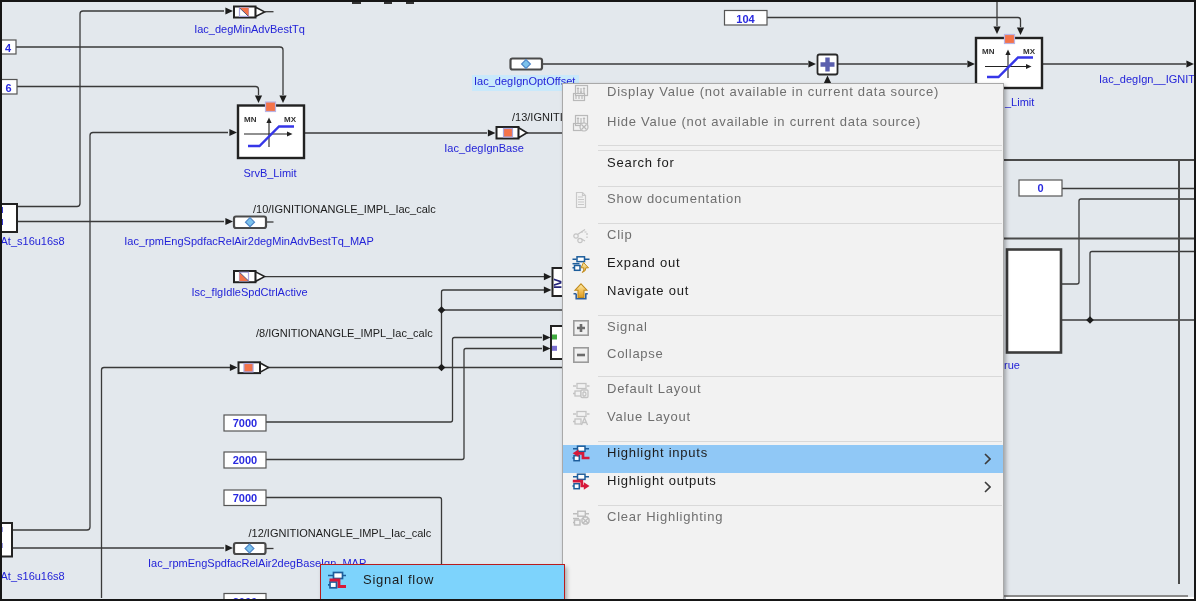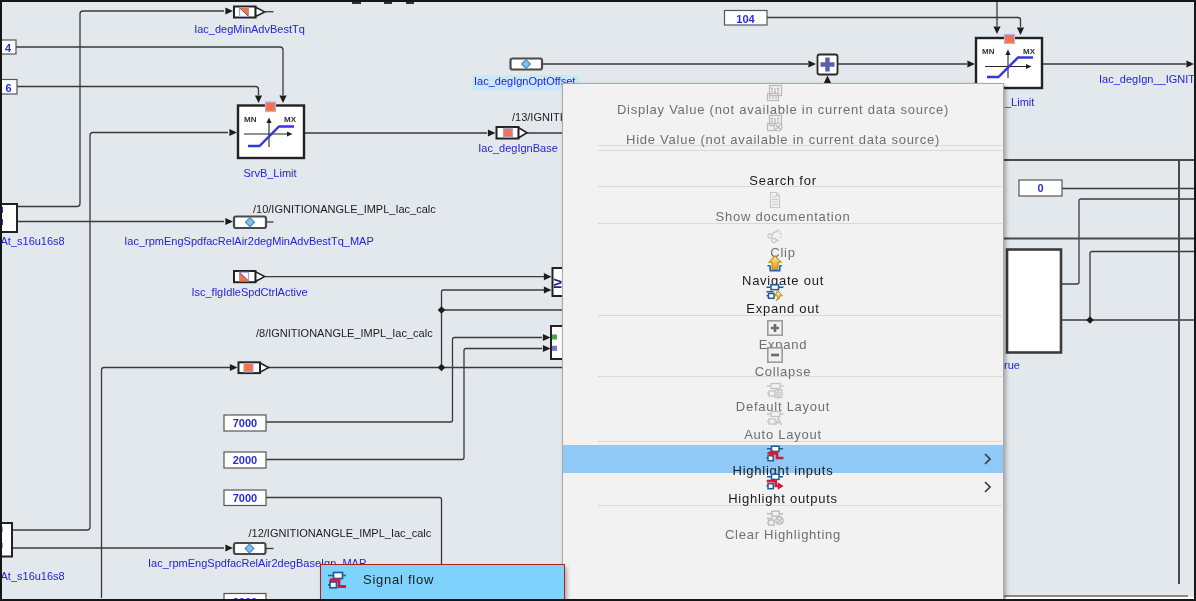--- a/index.html
+++ b/index.html
@@ -5,21 +5,21 @@
   html,body{margin:0;padding:0;}
   #stage{position:relative;width:1196px;height:601px;overflow:hidden;background:#e3e8ed;
     font-family:"Liberation Sans",sans-serif;}
   .lbl{position:absolute;font-size:11px;white-space:nowrap;line-height:11px;}
   .blue{color:#2323d8;}
   .blk{color:#1c1c1c;}
   .cn{position:absolute;font-size:11px;font-weight:bold;color:#2a2ae0;text-align:center;line-height:11px;}
   
   #menu{position:absolute;left:562px;top:83px;width:442px;height:518px;background:#f2f2f2;
     border:1px solid #a9a9a9;box-shadow:2px 2px 4px rgba(0,0,0,0.30);z-index:10;box-sizing:border-box;}
-  .mi{display:flex;align-items:center;height:27.8px;position:relative;flex-direction:column;}
+  .mi{display:flex;align-items:flex-start;height:27.8px;position:relative;padding-left:9px;}
   .mi .ic{width:18px;height:18px;margin-right:17px;flex:none;position:relative;}
   .mi .tx{font-size:13px;letter-spacing:0.75px;color:#1b1b1b;}
   .mi.dis .tx{color:#6f6f6f;}
   .mi.hl{background:#90c8f6;}
   .mi.sm{height:26.7px;}
   .mi:first-child{height:29.8px;}
   .msep{height:0;border-top:1px solid #d9d9d9;margin:3.75px 1px 3.75px 35px;}
   .sub{position:absolute;left:9px;top:7px;width:7px;height:12px;}
   
   #smenu{position:absolute;left:320px;top:531px;width:243px;height:58px;background:#7dd3fc;
@@ -237,21 +237,21 @@
 <div class="lbl blue" style="left:249.5px;top:287.4px;transform:translateX(-50%);">Isc_flgIdleSpdCtrlActive</div>
 <div class="lbl blk" style="left:256px;top:328px;">/8/IGNITIONANGLE_IMPL_Iac_calc</div>
 <div class="lbl blk" style="left:248.5px;top:527.6px;">/12/IGNITIONANGLE_IMPL_Iac_calc</div>
 <div class="lbl blue" style="left:148px;top:558px;">Iac_rpmEngSpdfacRelAir2degBaseIgn_MAP</div>
 <div class="lbl blue" style="left:-5px;top:570.9px;">cAt_s16u16s8</div>
 <div class="lbl blue" style="left:474px;top:75.6px;">Iac_degIgnOptOffset</div>
 <div class="lbl blk" style="left:512px;top:111.8px;">/13/IGNITIONANGLE_IMPL_Iac_calc</div>
 <div class="lbl blue" style="left:1099px;top:73.5px;">Iac_degIgn__IGNITIONANGLE_IMPL_Iac_calc</div>
 <div class="lbl blue" style="left:1005px;top:97.4px;">_Limit</div>
 <div class="lbl blue" style="left:1001px;top:360.2px;">true</div>
-<div class="lbl blue" style="left:518px;top:143.2px;transform:translateX(-50%);">Iac_degIgnBase</div>
+<div class="lbl blue" style="left:484px;top:143.2px;transform:translateX(-50%);">Iac_degIgnBase</div>
 
 <div class="cn" style="left:0px;top:43px;width:16px;">4</div>
 <div class="cn" style="left:0px;top:83px;width:17px;">6</div>
 <div class="cn" style="left:224px;top:418px;width:42px;">7000</div>
 <div class="cn" style="left:224px;top:455px;width:42px;">2000</div>
 <div class="cn" style="left:224px;top:493px;width:42px;">7000</div>
 <div class="cn" style="left:224px;top:597px;width:42px;">2000</div>
 <div class="cn" style="left:724px;top:13.5px;width:43px;">104</div>
 <div class="cn" style="left:1019px;top:183px;width:43px;">0</div>
 
@@ -315,36 +315,20 @@
     <svg width="18" height="18" viewBox="0 0 18 18">
             <g stroke="#c4c4c4" fill="none" stroke-width="1.2">
               <circle cx="4" cy="9" r="2.2"></circle>
               <circle cx="8" cy="13.5" r="2.2"></circle>
               <path d="M5.5,7.5 L13,2.5 M9.5,12 L13,14"></path>
               <path d="M9,5 h6 v6" stroke-dasharray="2 1.5"></path>
             </g>
           </svg>
   </span>
         <span class="tx">Clip</span>
-      </div>
-  <div class="mi">
-        <span class="ic">
-    <svg width="18" height="18" viewBox="0 0 18 18">
-            <defs>
-              <linearGradient id="gold" x1="0" y1="0" x2="0" y2="1">
-                <stop offset="0" stop-color="#fdf0b2"></stop>
-                <stop offset="0.6" stop-color="#f0b84a"></stop>
-                <stop offset="1" stop-color="#d99a23"></stop>
-              </linearGradient>
-            </defs>
-            <path d="M4.2,10.8 h-2.7 M15.8,10.8 h-2.5 M4.2,10.8 v5 h9.6 v-5" fill="none" stroke="#2e5f9e" stroke-width="1.6"></path>
-            <path d="M9,0.8 l6,6.4 h-3 v7.3 h-6 V7.2 H3 z" fill="url(#gold)" stroke="#c08a1c" stroke-width="1.1"></path>
-          </svg>
-  </span>
-        <span class="tx">Navigate out</span>
       </div>
   <div class="mi">
         <span class="ic">
     <svg width="18" height="18" viewBox="0 0 18 18">
             <defs>
               <linearGradient id="gold2" x1="0" y1="0" x2="0" y2="1">
                 <stop offset="0" stop-color="#fdf0b2"></stop>
                 <stop offset="1" stop-color="#e2a52e"></stop>
               </linearGradient>
             </defs>
@@ -353,29 +337,45 @@
               <rect x="5" y="1.8" width="7.5" height="4.8" fill="#fff"></rect>
               <path d="M0.5,8.7 h7"></path>
               <path d="M0.5,12.8 h1.5"></path>
               <rect x="2.5" y="10.5" width="5.5" height="4.8" fill="#fff"></rect>
             </g>
             <path d="M11.5,7.5 l5,5.3 h-2.6 q0.4,3.2 -3.6,4.7 q2.2,-2.4 1.4,-4.7 h-2.6 z" fill="url(#gold2)" stroke="#c08a1c" stroke-width="1"></path>
           </svg>
   </span>
         <span class="tx">Expand out</span>
       </div>
+  <div class="mi">
+        <span class="ic">
+    <svg width="18" height="18" viewBox="0 0 18 18">
+            <defs>
+              <linearGradient id="gold" x1="0" y1="0" x2="0" y2="1">
+                <stop offset="0" stop-color="#fdf0b2"></stop>
+                <stop offset="0.6" stop-color="#f0b84a"></stop>
+                <stop offset="1" stop-color="#d99a23"></stop>
+              </linearGradient>
+            </defs>
+            <path d="M4.2,10.8 h-2.7 M15.8,10.8 h-2.5 M4.2,10.8 v5 h9.6 v-5" fill="none" stroke="#2e5f9e" stroke-width="1.6"></path>
+            <path d="M9,0.8 l6,6.4 h-3 v7.3 h-6 V7.2 H3 z" fill="url(#gold)" stroke="#c08a1c" stroke-width="1.1"></path>
+          </svg>
+  </span>
+        <span class="tx">Navigate out</span>
+      </div>
   <div class="msep"></div>
   <div class="mi dis sm">
         <span class="ic">
     <svg width="18" height="18" viewBox="0 0 18 18">
             <rect x="1.8" y="1.8" width="14.4" height="14.4" fill="#f0f0f0" stroke="#9b9b9b" stroke-width="1.6"></rect>
             <path d="M9,5 v8 M5,9 h8" stroke="#6b6b6b" stroke-width="2.6"></path>
           </svg>
   </span>
-        <span class="tx">Expand</span>
+        <span class="tx">Signal</span>
       </div>
   <div class="mi dis sm">
         <span class="ic">
     <svg width="18" height="18" viewBox="0 0 18 18">
             <rect x="1.8" y="1.8" width="14.4" height="14.4" fill="#f0f0f0" stroke="#9b9b9b" stroke-width="1.6"></rect>
             <path d="M5,9 h8" stroke="#6b6b6b" stroke-width="2.6"></path>
           </svg>
   </span>
         <span class="tx">Collapse</span>
       </div>
@@ -400,21 +400,21 @@
     <svg width="18" height="18" viewBox="0 0 18 18">
             <g stroke="#c3c3c3" fill="none" stroke-width="1.3">
               <path d="M1,5 h3 M15,5 h2.5"></path>
               <rect x="5" y="2.5" width="9" height="5" fill="#f2f2f2"></rect>
               <path d="M1,12.5 h2"></path>
               <rect x="3" y="10" width="6" height="5" fill="#f2f2f2"></rect>
               <path d="M9.5,16 l3,-7 l3,7 M10.8,13.5 h3.4"></path>
             </g>
           </svg>
   </span>
-        <span class="tx">Auto Layout</span>
+        <span class="tx">Value Layout</span>
       </div>
   <div class="msep"></div>
   <div class="mi hl">
         <span class="ic">
     <svg width="18" height="18" viewBox="0 0 18 18">
             <g stroke="#1d5d9b" fill="none" stroke-width="1.5">
               <path d="M1,3.8 h4.5 M13,3.8 h4"></path>
               <rect x="5.5" y="1.2" width="7.5" height="5.2" fill="#fff"></rect>
               <path d="M0.5,13 h1.5"></path>
               <rect x="2" y="10.7" width="5.3" height="5" fill="#fff"></rect>

